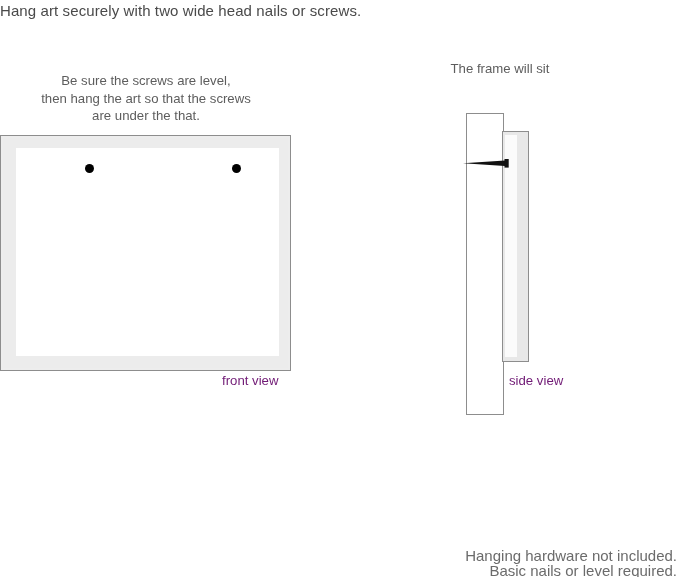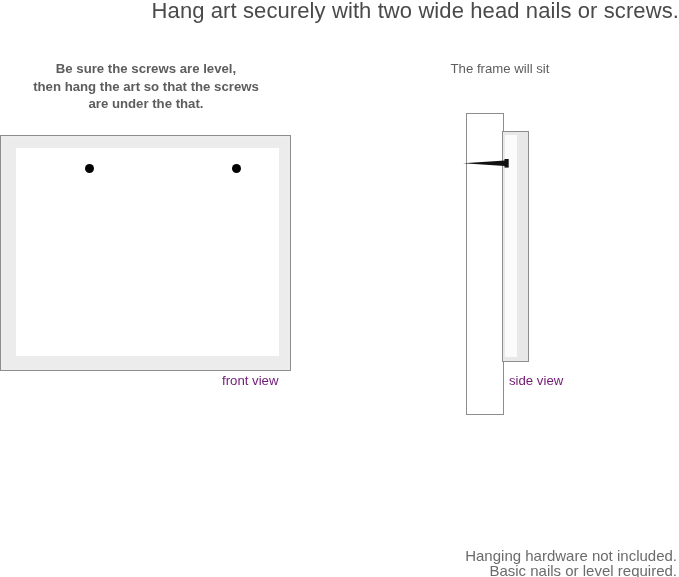--- a/index.html
+++ b/index.html
@@ -22,41 +22,40 @@
     width: 679px;
     height: 577px;
   }
 
   
   .headline {
     position: absolute;
     left: 0;
     top: 0px;
     width: 679px;
-    text-align: right;
-    font-size: 22px;
+    text-align: left;
+    font-size: 15px;
     font-weight: 300;
     color: #4a4a4a;
     letter-spacing: 0.1px;
     line-height: 22px;
   }
 
   .caption {
     position: absolute;
     font-size: 13.2px;
     font-weight: 400;
     color: #5d5d5d;
     line-height: 17.5px;
     text-align: center;
   }
   .caption-left {
     left: 5px;
-    top: 60px;
+    top: 72px;
     width: 282px;
-    font-weight: bold;
   }
   .caption-right {
     left: 400px;
     top: 60px;
     width: 200px;
   }
   .caption .line { display: block; }
 
   .view-label {
     position: absolute;

